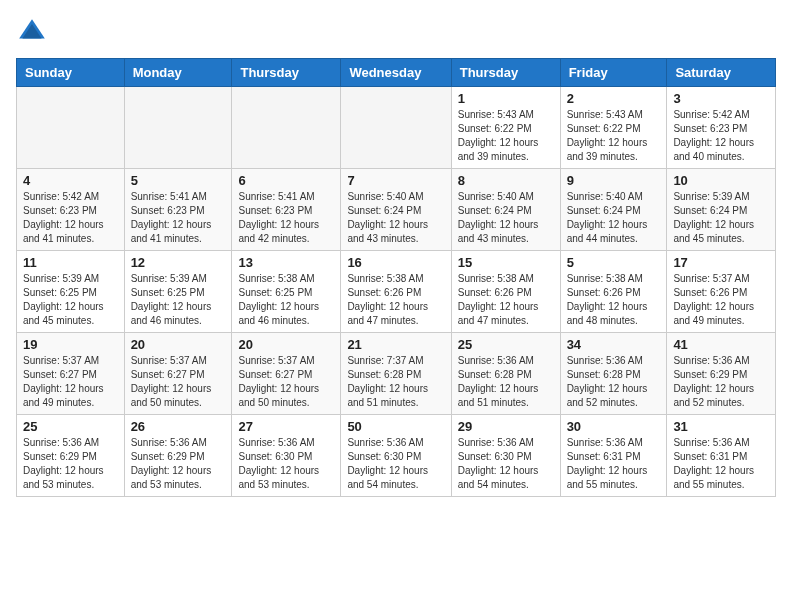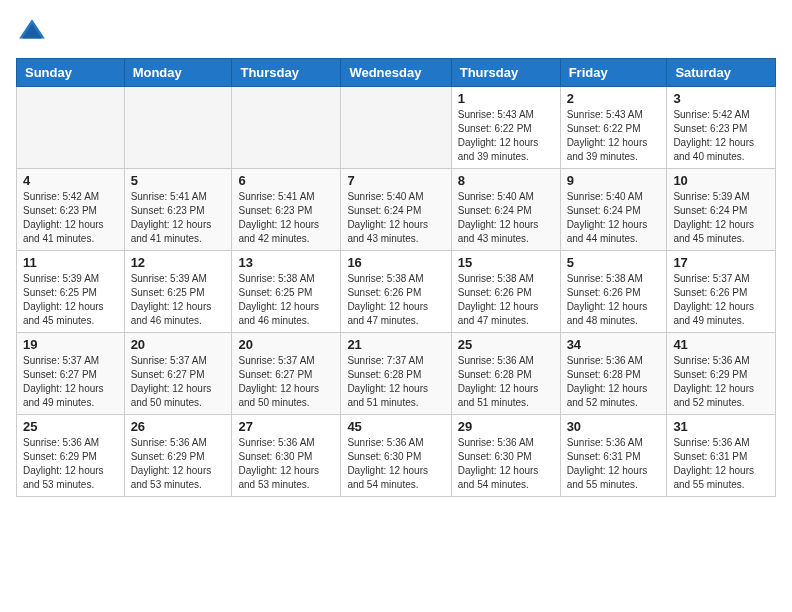--- a/index.html
+++ b/index.html
@@ -326,21 +326,21 @@
 and 53 minutes.</div>
         </td>
         <td>
           <span class="day-number">27</span>
           <div class="day-info">Sunrise: 5:36 AM
 Sunset: 6:30 PM
 Daylight: 12 hours
 and 53 minutes.</div>
         </td>
         <td>
-          <span class="day-number">45</span>
+          <span class="day-number">50</span>
           <div class="day-info">Sunrise: 5:36 AM
 Sunset: 6:30 PM
 Daylight: 12 hours
 and 54 minutes.</div>
         </td>
         <td>
           <span class="day-number">29</span>
           <div class="day-info">Sunrise: 5:36 AM
 Sunset: 6:30 PM
 Daylight: 12 hours

